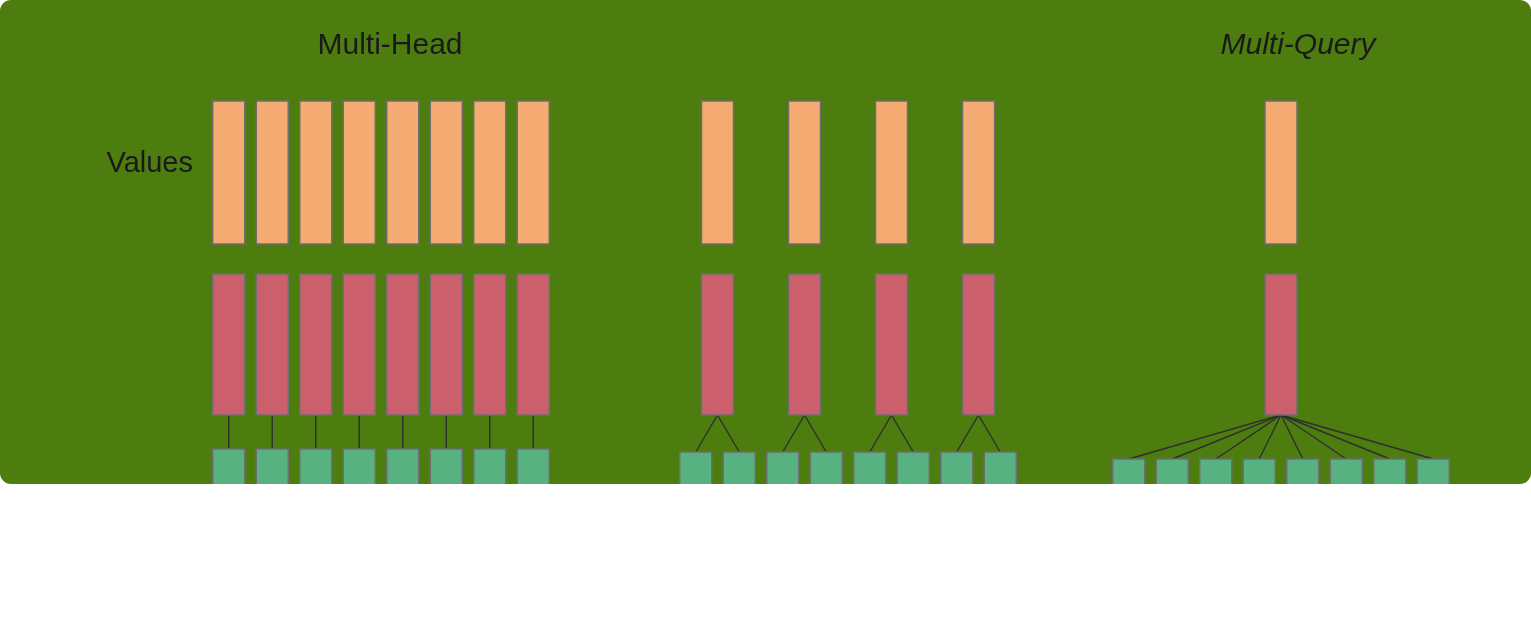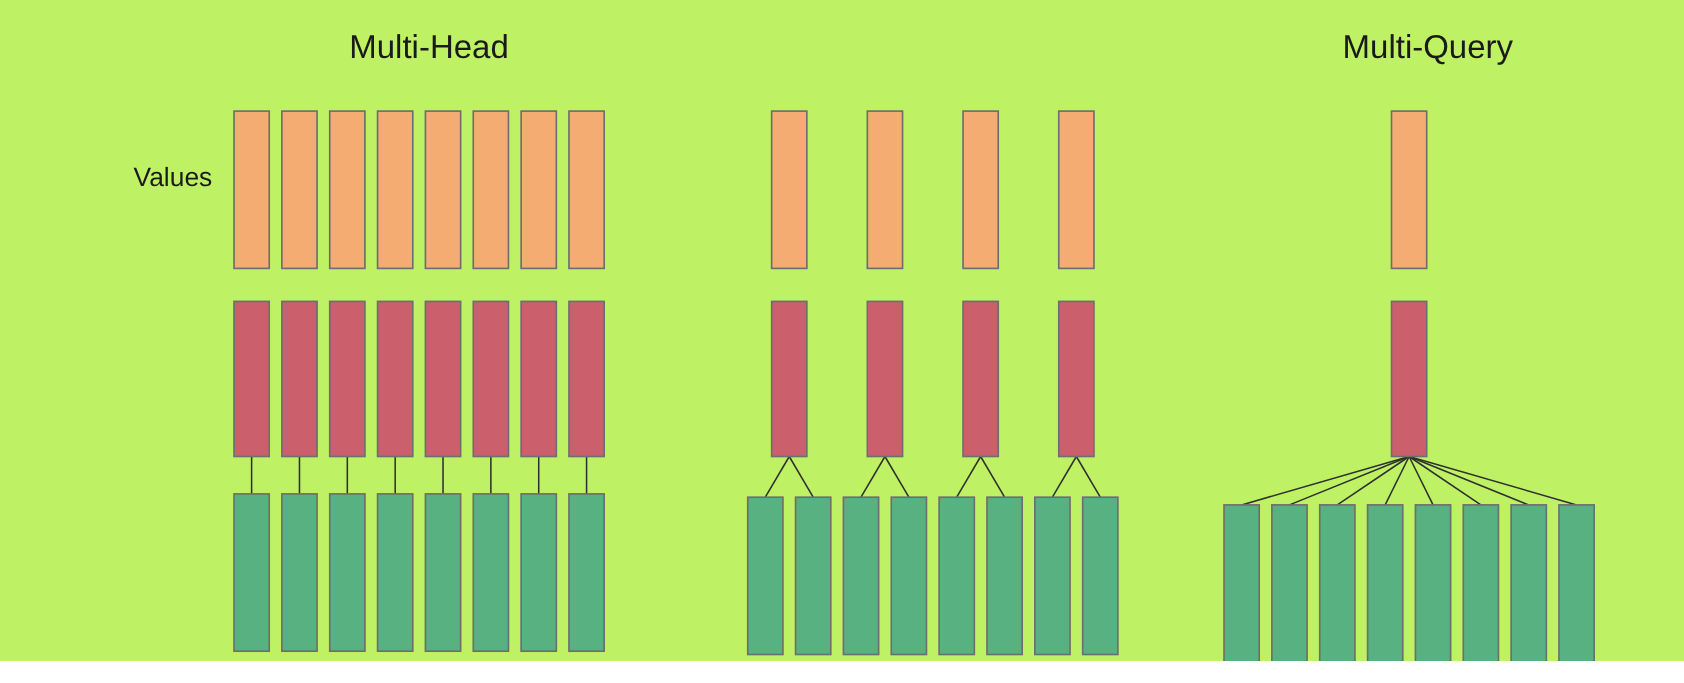--- a/index.html
+++ b/index.html
@@ -4,42 +4,43 @@
 <style>
   html, body {
     margin: 0;
     padding: 0;
     background: #ffffff;
     font-family: "Liberation Sans", "DejaVu Sans", sans-serif;
   }
   .stage {
     position: relative;
     width: 1531px;
-    height: 601px;
-    background: #bef264;
+    height: 484px;
+    background: #4d7c0f;
     overflow: hidden;
+    border-radius: 11px;
   }
   .panel-title {
     position: absolute;
     top: 27px;
     transform: translateX(-50%);
     font-size: 30px;
     font-weight: 400;
     color: #1a1a1a;
     white-space: nowrap;
   }
   .panel-title.t0 { left: 390px; }
   .panel-title.t1 { left: 861px; }
-  .panel-title.t2 { left: 1298px; }
+  .panel-title.t2 { left: 1298px; font-style: italic; }
   .row-label {
     position: absolute;
     left: 0;
     width: 193px;
     text-align: right;
-    font-size: 24px;
+    font-size: 29px;
     font-weight: 400;
     color: #1a1a1a;
     line-height: 34px;
     white-space: nowrap;
   }
   .row-label.r0 { top: 145px; }
   .row-label.r1 { top: 318px; }
   .row-label.r2 { top: 486px; }
   svg#diagram-svg {
     position: absolute;

